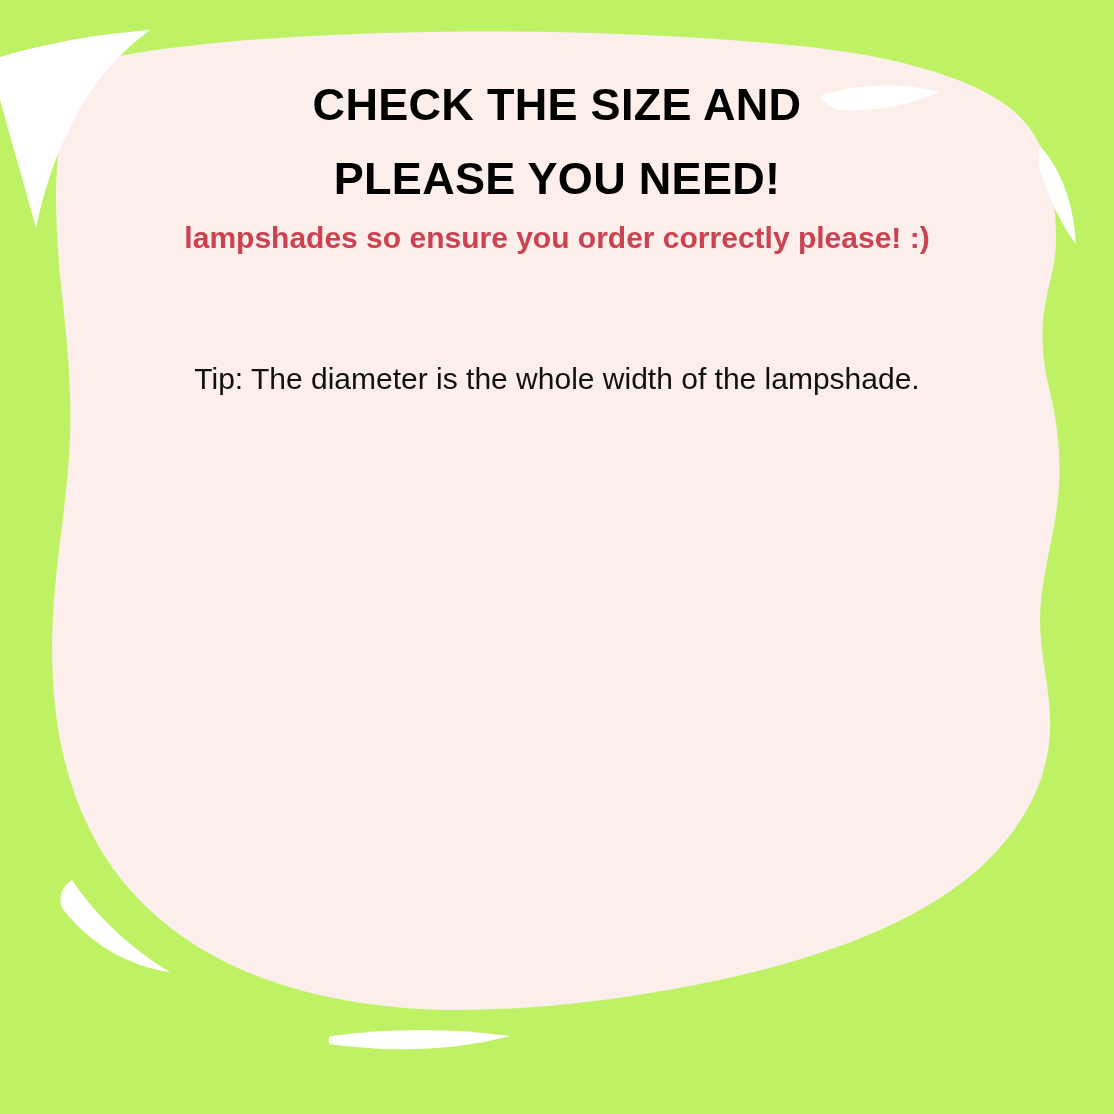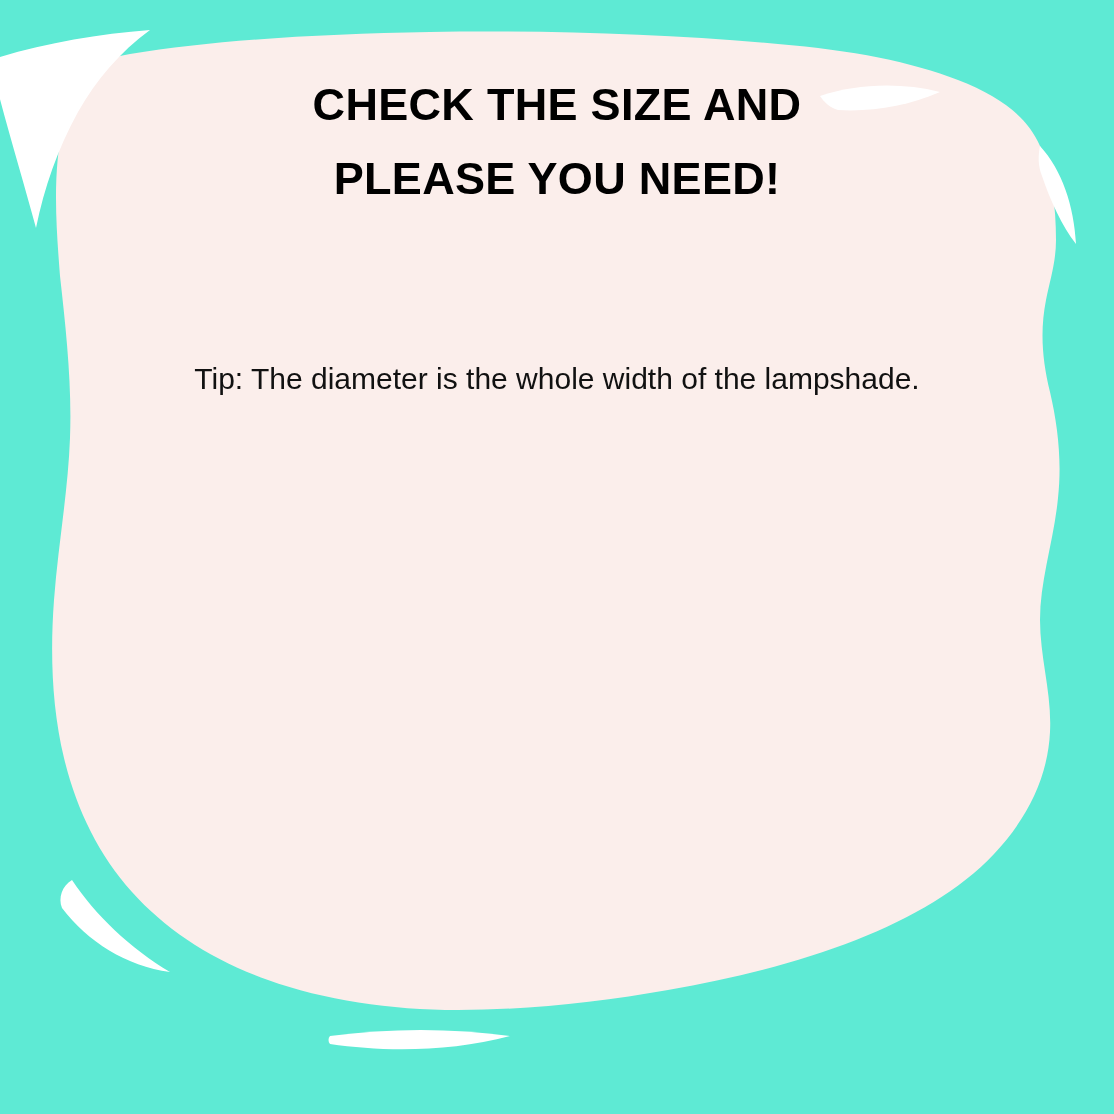--- a/index.html
+++ b/index.html
@@ -10,21 +10,21 @@
   body {
     width: 1114px;
     height: 1114px;
     font-family: "Liberation Sans", sans-serif;
     overflow: hidden;
   }
   #canvas {
     position: relative;
     width: 1114px;
     height: 1114px;
-    background: #5eead4;
+    background: #bef264;
   }
   
   #blob {
     position: absolute;
     left: 0;
     top: 0;
     width: 1114px;
     height: 1114px;
     pointer-events: none;
   }
@@ -134,19 +134,20 @@
   </svg>
 
   <div id="content">
 
     <div class="heading">
       <div>CHECK THE SIZE AND</div>
       <div>PLEASE YOU NEED!</div>
     </div>
 
     <div class="warning">
+      <div>lampshades so ensure you order correctly please! :)</div>
     </div>
 
     <div class="tip">Tip: The diameter is the whole width of the lampshade.</div>
 
 
   </div>
 </div>
 
 </body></html>

